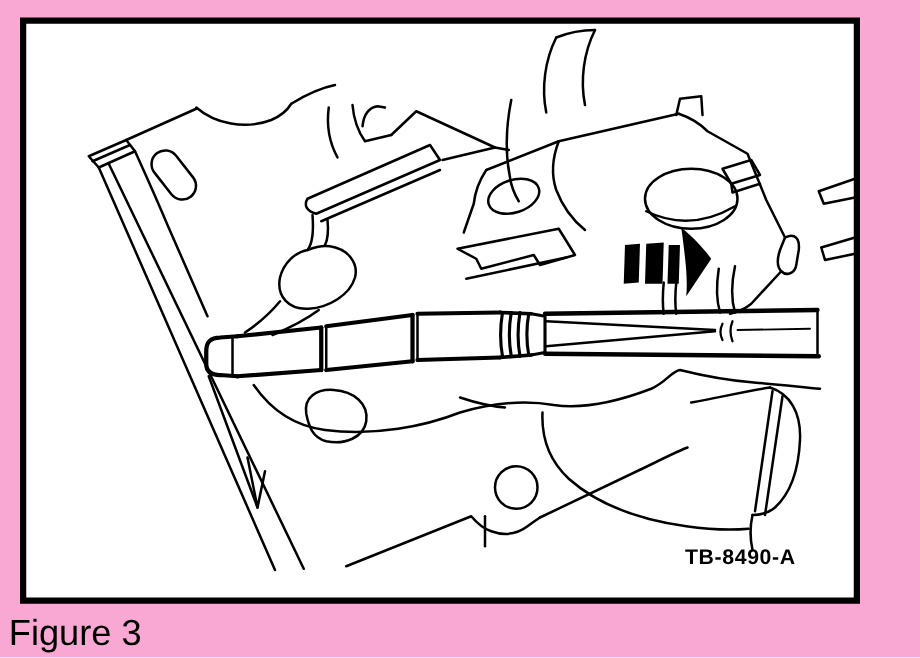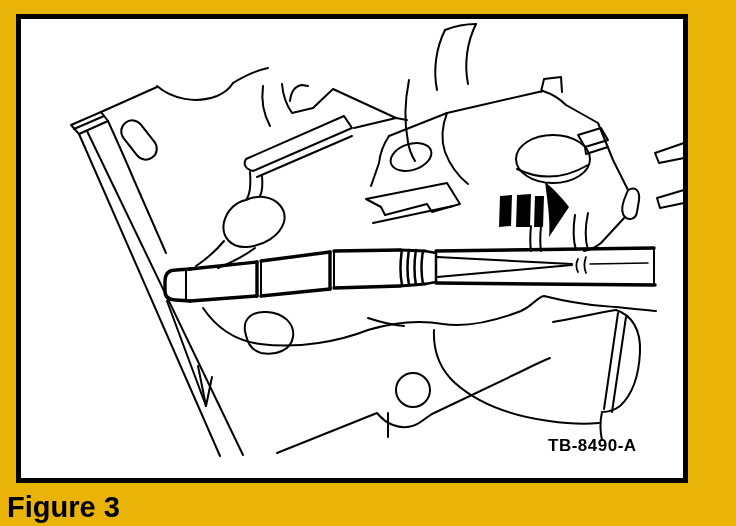--- a/index.html
+++ b/index.html
@@ -4,21 +4,21 @@
 <style>
   html, body {
     margin: 0;
     padding: 0;
     background: #ffffff;
   }
   .page {
     position: relative;
     width: 736px;
     height: 526px;
-    background: #eab308;
+    background: #f9a8d4;
     font-family: "Liberation Sans", sans-serif;
     overflow: hidden;
   }
   .illustration-svg {
     position: absolute;
     left: 0;
     top: 0;
   }
   .tool-label {
     position: absolute;
@@ -28,21 +28,21 @@
     font-weight: bold;
     letter-spacing: 0.5px;
     color: #000000;
     white-space: nowrap;
   }
   .figure-caption {
     position: absolute;
     left: 7px;
     top: 491px;
     font-size: 29px;
-    font-weight: 700;
+    font-weight: 400;
     color: #000000;
     white-space: nowrap;
   }
 </style>
 </head>
 <body>
 
 <div class="page">
 
   <svg class="illustration-svg" width="736" height="526" viewBox="0 0 736 526">

